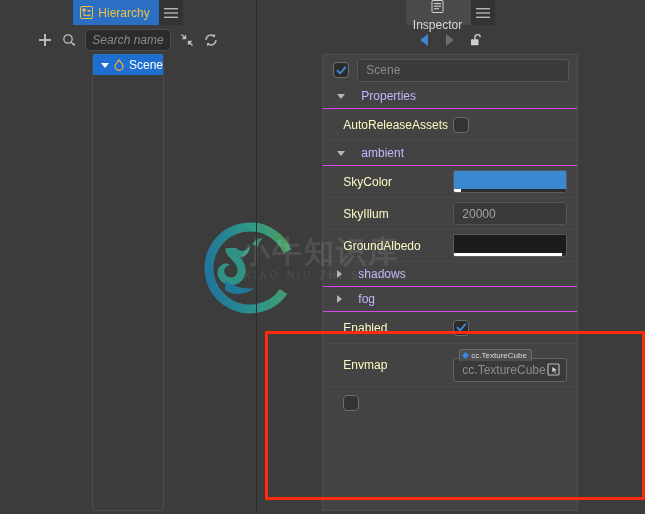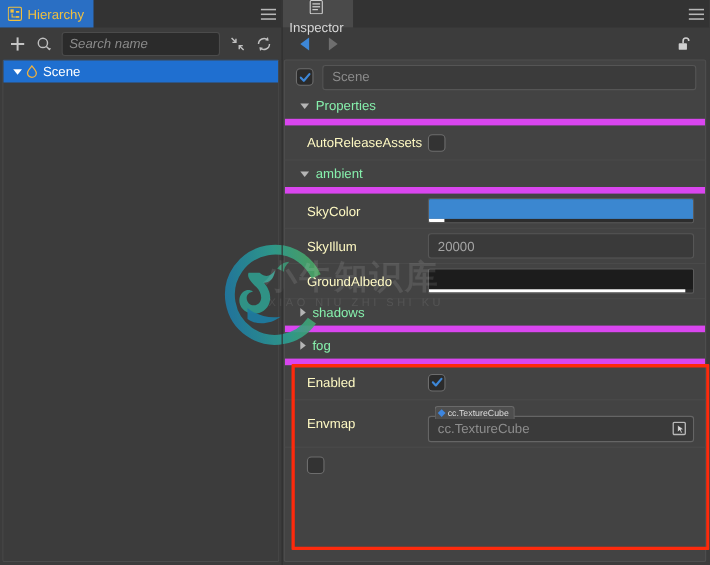--- a/index.html
+++ b/index.html
@@ -15,21 +15,21 @@
     -webkit-font-smoothing: antialiased;
   }
   .app {
     position: relative;
     width: 645px; height: 514px;
     background: #3c3c3c;
     display: flex;
   }
 
   
-  .panel { position: relative; display: flex; flex-direction: column; }
+  .panel { position: relative; display: flex; flex-direction: column; align-items: center; }
   .panel-hierarchy { width: 256px; height: 514px; }
   .panel-inspector { width: 389px; height: 514px; }
 
   .tabbar {
     height: 25px;
     background: #333333;
     display: flex;
     align-items: stretch;
     flex: 0 0 auto;
     position: relative;
@@ -160,24 +160,24 @@
   .cb.round { border-radius: 4px; }
   .cb .tick { display: none; }
   .cb.checked .tick { display: block; }
   .cb.checked { background: #2b2b2b; }
   .tick svg { display: block; }
 
   .section-header {
     height: 24px;
     display: flex; align-items: center;
     padding-left: 14px;
-    gap: 6px;
-    color: #86efac;
-    font-size: 12px;
-    border-bottom: 6px solid #d946ef;
+    gap: 16px;
+    color: #c4b5fd;
+    font-size: 12px;
+    border-bottom: 1px solid #d946ef;
   }
   .section-header .caret-down, .section-header .caret-right { color: #b5b5b5; }
 
   .prop-row {
     min-height: 31px;
     display: flex; align-items: center;
     padding-left: 20px;
     padding-right: 10px;
     border-bottom: 1px solid #4a4a4a;
     position: relative;

